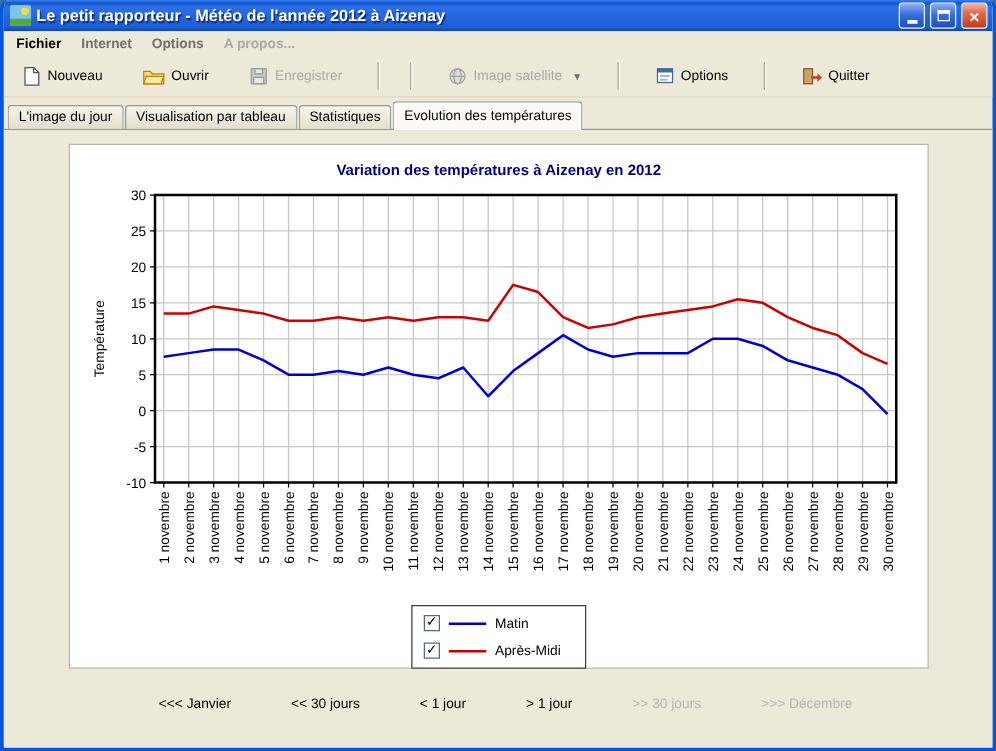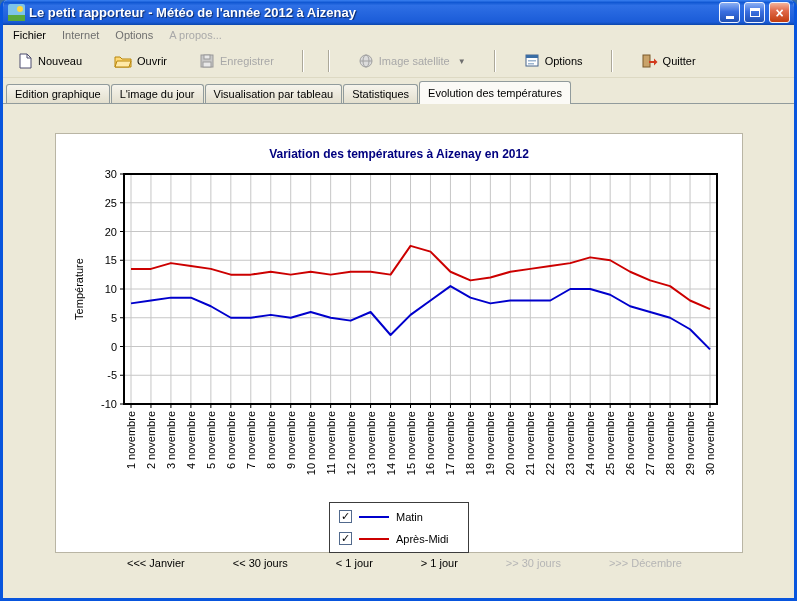--- a/index.html
+++ b/index.html
@@ -16,21 +16,21 @@
   .title-text{flex:1;color:#fff;font-weight:bold;font-size:13px;white-space:nowrap;overflow:hidden;
               text-shadow:1px 1px 1px rgba(8,35,95,.95);}
   .wbtn{width:21px;height:21px;border-radius:3px;border:1px solid #eef3ff;display:flex;align-items:center;
         justify-content:center;color:#fff;padding:0;cursor:pointer;}
   .wbtn.minmax{background:linear-gradient(#8cb0f3,#3a6fe0 45%,#1f50b5);}
   .wbtn.close{background:linear-gradient(#f3b39a,#e16b4c 40%,#c23c0e);font-size:14px;font-weight:bold;line-height:1;}
   .min-glyph{width:8px;height:3px;background:#fff;margin-top:10px;}
   .max-glyph{width:10px;height:9px;border:1px solid #fff;border-top:3px solid #fff;}
 
   
-  .menubar{height:20px;display:flex;align-items:center;font-size:11px;background:#ece9d8;padding-left:2px;}
+  .menubar{height:20px;display:flex;align-items:center;font-size:11px;background:#ece9d8;padding-left:2px;font-weight:bold;}
   .menu-item{padding:3px 8px;color:#000;cursor:pointer;}
   .menu-item.dim{color:#6f6f6f;}
   .menu-item.disabled{color:#a9a9a9;cursor:default;}
 
   
   .toolbar{height:33px;display:flex;align-items:center;padding:2px 6px;gap:16px;background:#ece9d8;
            border-bottom:1px solid #ddd9c3;}
   .tbtn{display:flex;align-items:center;gap:5px;padding:4px 7px;font-size:11px;background:transparent;
         border:1px solid transparent;font-family:inherit;cursor:pointer;color:#000;}
   .tbtn.disabled{color:#a8a8a8;cursor:default;}
@@ -41,21 +41,21 @@
   
   .tabstrip{display:flex;align-items:flex-end;height:25px;padding:4px 3px 0 3px;position:relative;z-index:2;}
   .tab{font-size:11px;padding:3px 8px 2px;height:19px;border:1px solid #919b9c;border-bottom:none;
        border-radius:3px 3px 0 0;background:linear-gradient(#f6f4ec,#e3dfce);margin-right:1px;cursor:pointer;
        white-space:nowrap;}
   .tab.active{background:#fbfaf6;height:23px;padding-top:5px;margin-bottom:-1px;position:relative;z-index:3;}
 
   .tabpage{flex:1;border-top:1px solid #919b9c;background:#ece9d8;position:relative;}
 
   
-  .chart-panel{position:absolute;left:52px;top:29px;width:688px;height:420px;background:#fff;
+  .chart-panel{position:absolute;left:52px;top:11px;width:688px;height:420px;background:#fff;
                border:1px solid #b9b5a4;}
   .chart-title{margin-top:13px;text-align:center;color:#00007f;font-weight:bold;font-size:12px;}
   #chart-svg{display:block;margin:5px auto 0;font-family:"Liberation Sans","DejaVu Sans",sans-serif;}
 
   .legend{width:140px;margin:4px auto 0;border:1px solid #3c3c3c;background:#fff;padding:7px 9px;
           display:flex;flex-direction:column;gap:9px;}
   .legend-row{display:flex;align-items:center;gap:7px;font-size:11px;}
   .cb{width:13px;height:13px;border:1px solid #51698c;background:#fff;display:flex;align-items:center;
       justify-content:center;font-size:11px;line-height:1;color:#000;cursor:pointer;flex:0 0 auto;}
   .legend-line{width:30px;height:2px;background:#000;flex:0 0 auto;}
@@ -157,21 +157,20 @@
         <svg width="17" height="16" viewBox="0 0 17 16">
             <rect x="2" y="2" width="7" height="12" fill="#c9a36a" stroke="#7a5a2a"></rect>
             <path d="M8 8h5V5.5L16.5 9 13 12.5V10H8z" fill="#d23a1e"></path>
           </svg>
       </span>
       <span>Quitter</span>
     </button>
   </div>
 
   <div class="tabstrip">
-    <div class="tab">Edition graphique</div>
     <div class="tab">L'image du jour</div>
     <div class="tab">Visualisation par tableau</div>
     <div class="tab">Statistiques</div>
     <div class="tab active">Evolution des températures</div>
   </div>
 
   <div class="tabpage">
 
     <div class="chart-panel">
       <div class="chart-title">Variation des températures à Aizenay en 2012</div>

